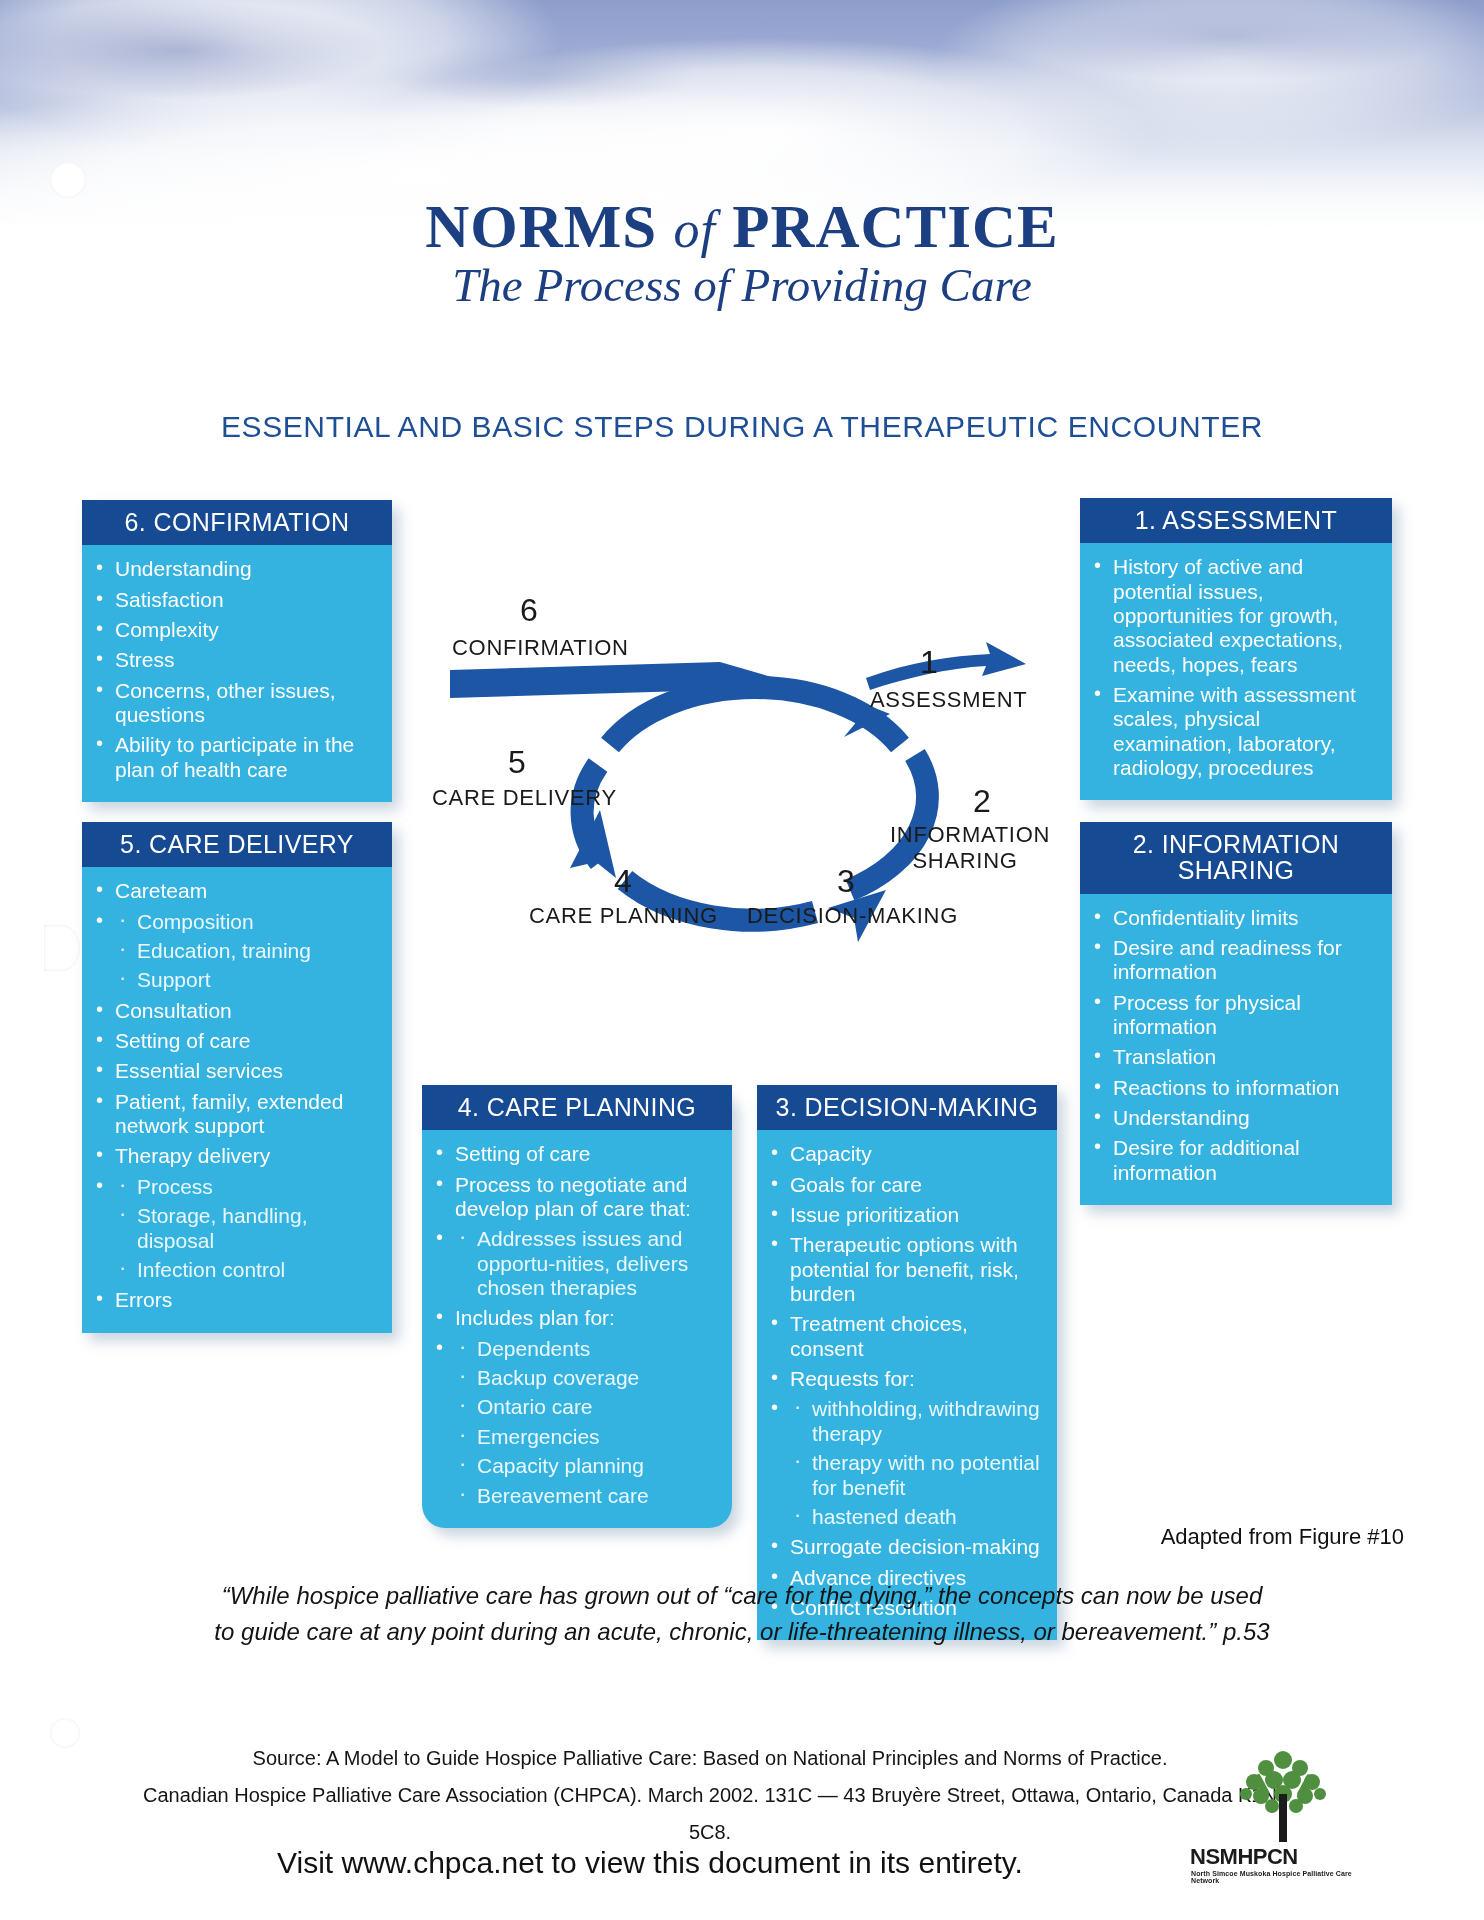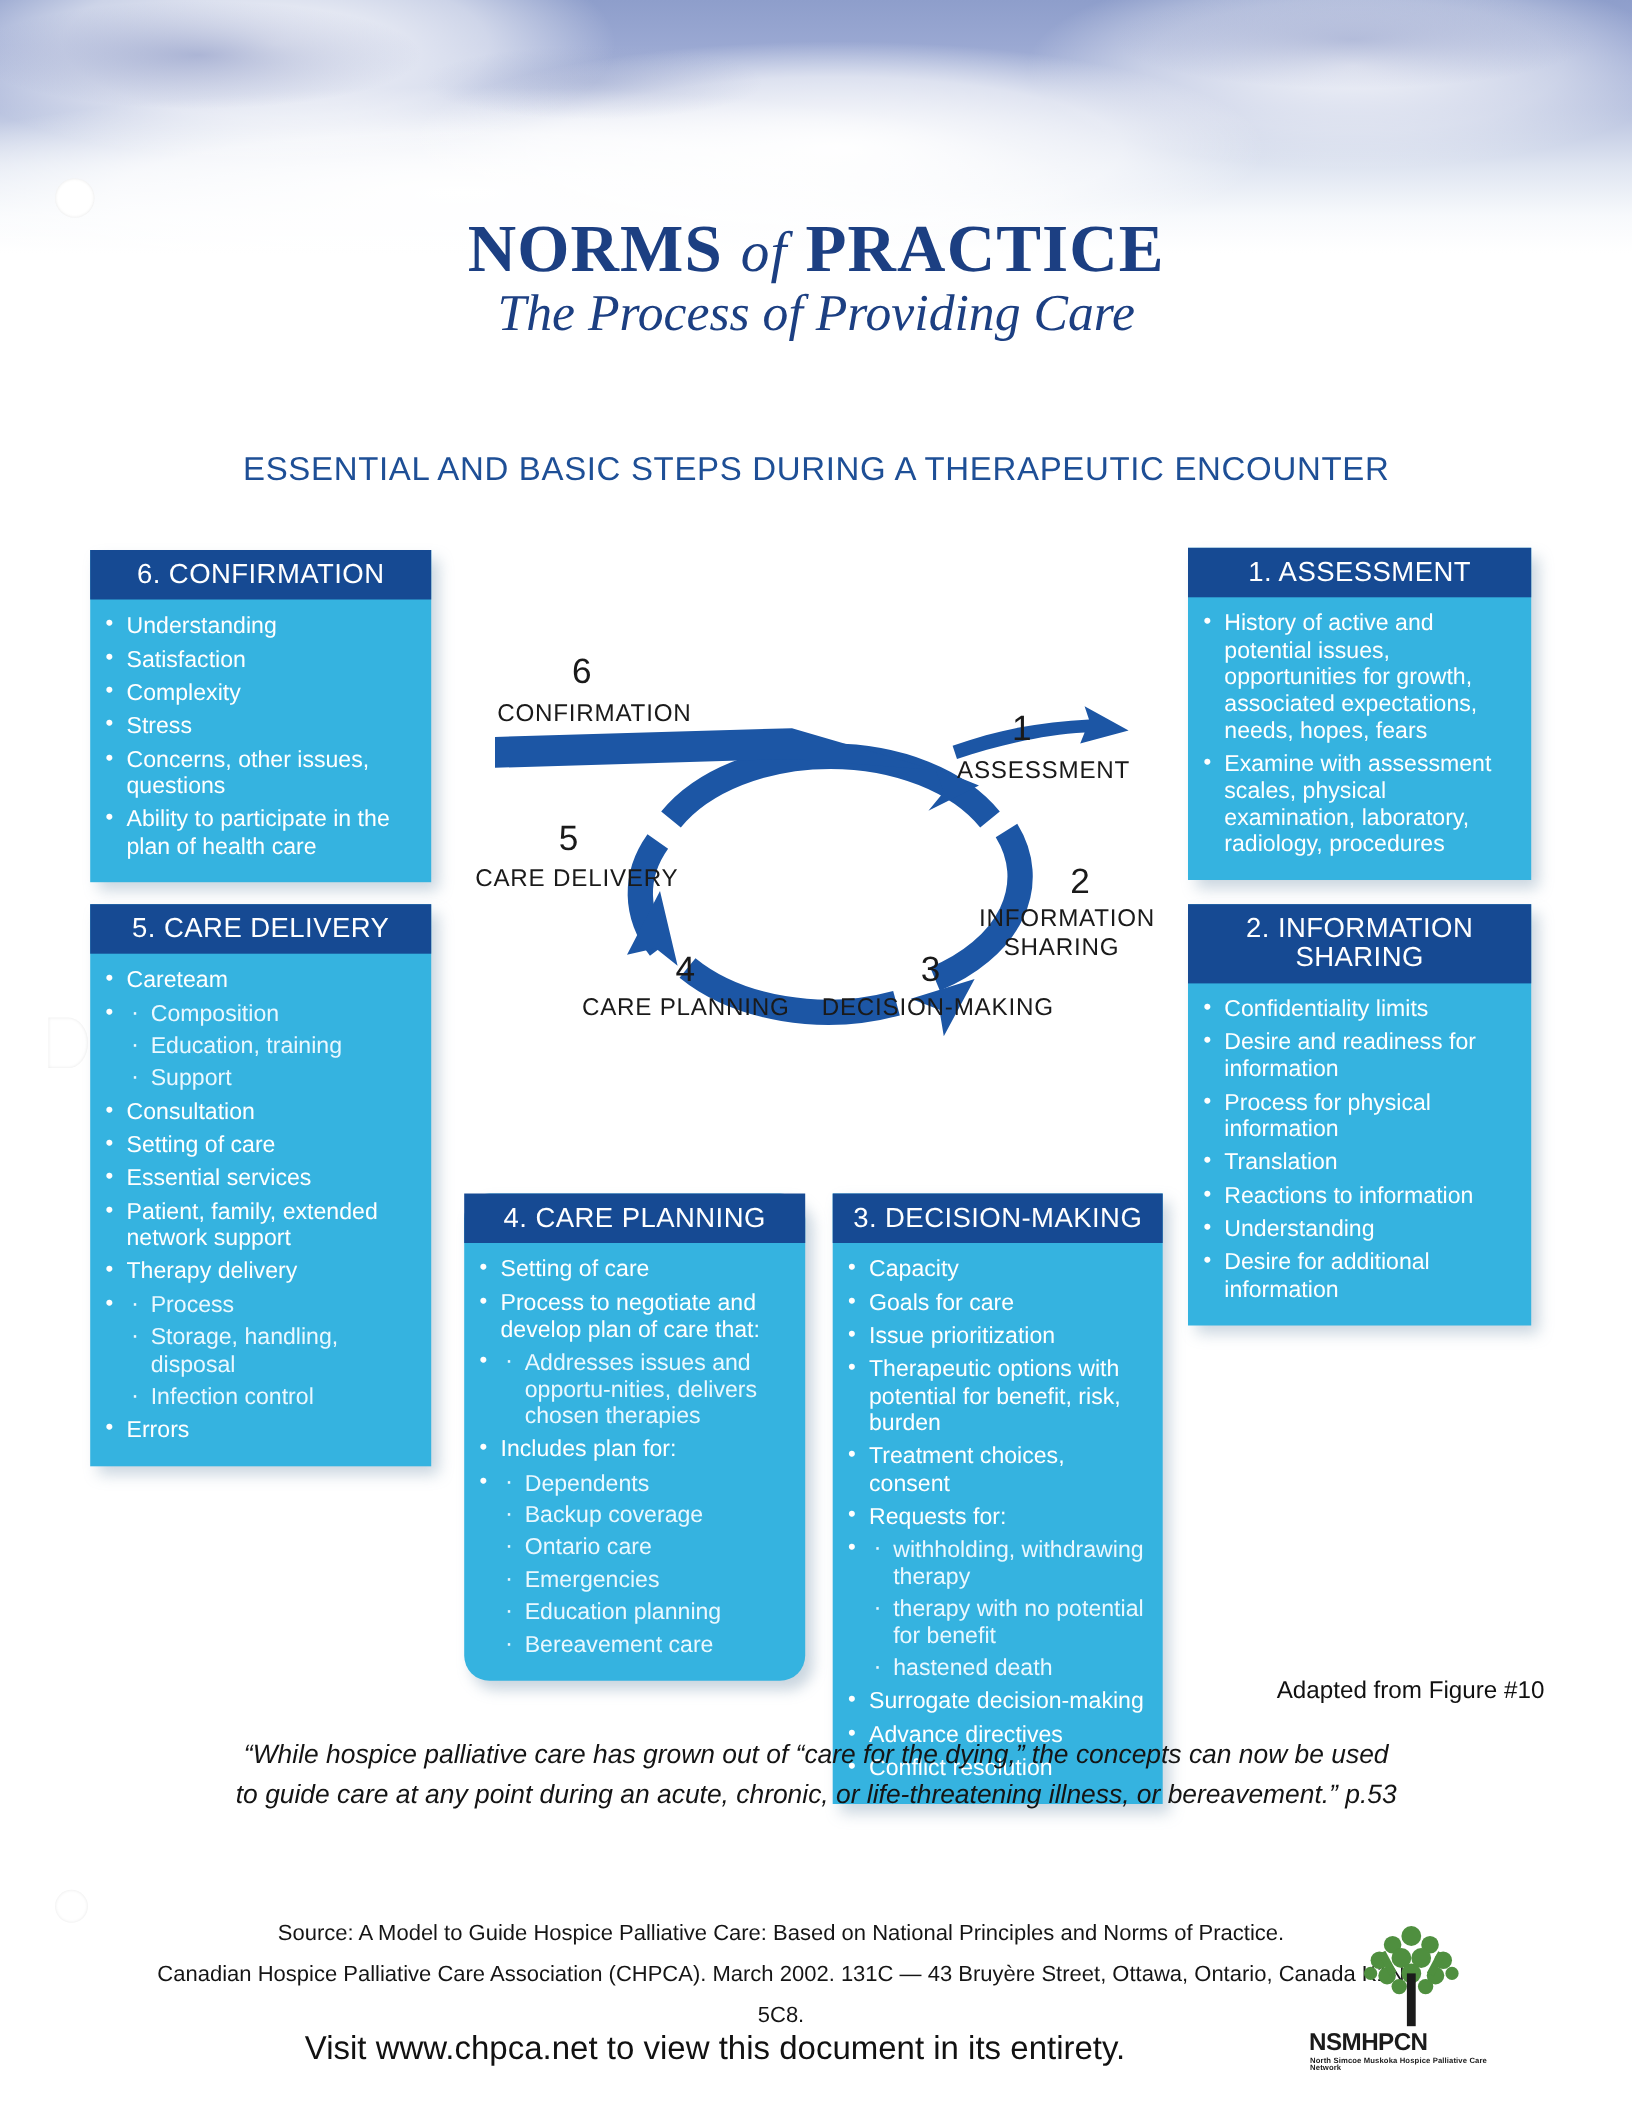--- a/index.html
+++ b/index.html
@@ -273,21 +273,21 @@
           <li>Addresses issues and opportu-nities, delivers chosen therapies</li>
         </ul>
       </li>
       <li>Includes plan for:</li>
       <li class="nodot">
         <ul class="lv2">
           <li>Dependents</li>
           <li>Backup coverage</li>
           <li>Ontario care</li>
           <li>Emergencies</li>
-          <li>Education planning</li>
+          <li>Capacity planning</li>
           <li>Bereavement care</li>
         </ul>
       </li>
     </ul>
   </div>
 </div>
 
 <div class="panel" id="panel-3">
   <div class="panel-head">3. DECISION-MAKING</div>
   <div class="panel-body">

